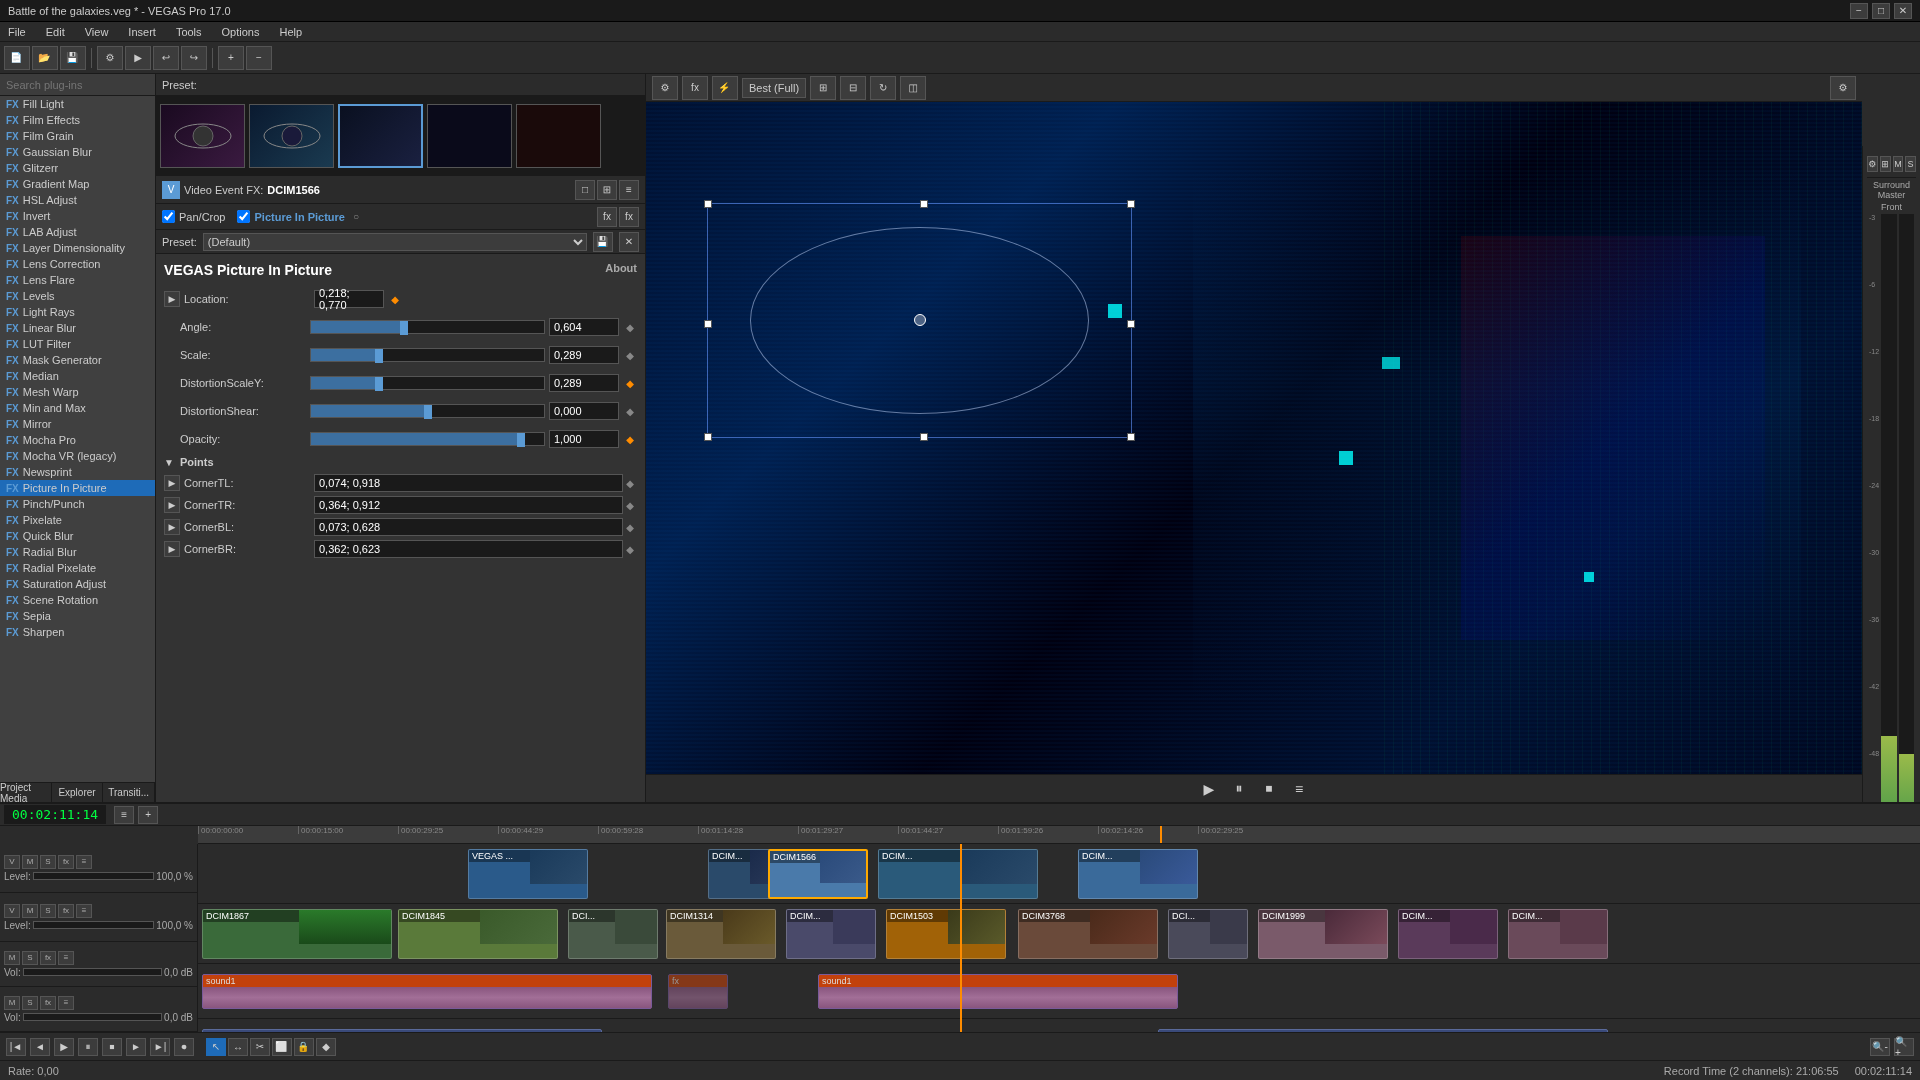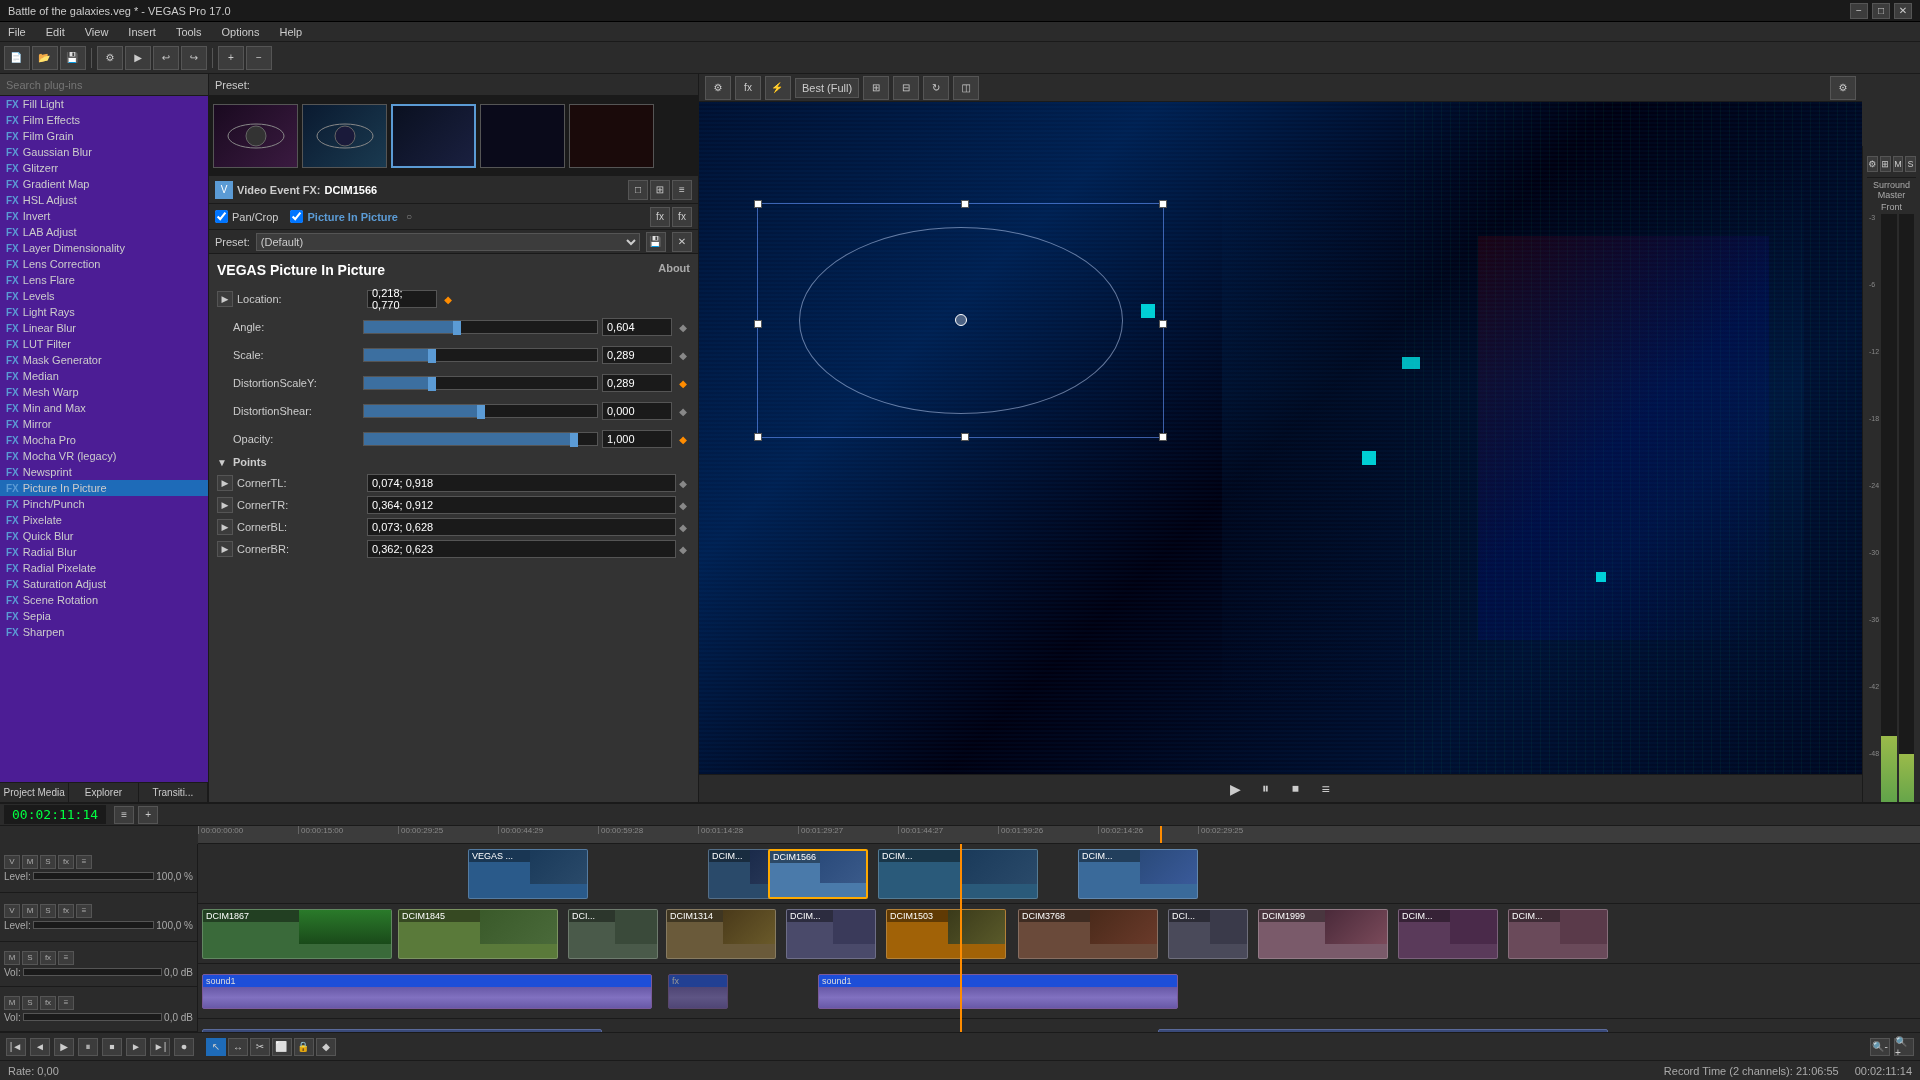--- a/index.html
+++ b/index.html
@@ -13,39 +13,39 @@
     
     #menubar { height: 20px; background: #2b2b2b; display: flex; align-items: center; padding: 0 4px; border-bottom: 1px solid #1a1a1a; gap: 12px; }
     .menu-item { font-size: 11px; color: #ccc; cursor: pointer; padding: 2px 4px; }
 
     
     #toolbar { height: 32px; background: #2b2b2b; display: flex; align-items: center; padding: 0 4px; border-bottom: 1px solid #1a1a1a; gap: 2px; }
     .toolbar-btn { width: 26px; height: 24px; background: #3c3c3c; border: 1px solid #555; color: #ccc; font-size: 10px; display: flex; align-items: center; justify-content: center; cursor: pointer; }
     .toolbar-sep { width: 1px; height: 20px; background: #555; margin: 0 3px; }
 
     
-    #plugin-panel { width: 209px; background: #4c1d95; border-right: 1px solid #1a1a1a; display: flex; flex-direction: column; }
+    #plugin-panel { width: 156px; background: #404040; border-right: 1px solid #1a1a1a; display: flex; flex-direction: column; }
     #plugin-search { height: 22px; background: #3c3c3c; border: none; border-bottom: 1px solid #1a1a1a; color: #ccc; padding: 0 6px; width: 100%; font-size: 11px; outline: none; }
     #plugin-list { flex: 1; overflow-y: auto; }
     .plugin-item { height: 16px; padding: 1px 6px; display: flex; align-items: center; cursor: pointer; font-size: 11px; color: #ccc; }
     .plugin-item.selected { background: #1e6bb8; }
     .plugin-fx { color: #5b9bd5; font-size: 10px; margin-right: 4px; font-weight: bold; }
     #plugin-tabs { height: 20px; display: flex; background: #2b2b2b; border-top: 1px solid #1a1a1a; }
     .plugin-tab { flex: 1; display: flex; align-items: center; justify-content: center; font-size: 10px; cursor: pointer; border-right: 1px solid #1a1a1a; color: #ccc; }
 
     
     #fx-panel { width: 490px; background: #333; border-right: 1px solid #1a1a1a; display: flex; flex-direction: column; }
     #fx-preset-bar { height: 22px; background: #2b2b2b; display: flex; align-items: center; padding: 0 6px; border-bottom: 1px solid #1a1a1a; font-size: 11px; }
     #preset-label { color: #ccc; margin-right: 8px; }
     #fx-thumbnails { height: 80px; background: #1a1a1a; display: flex; align-items: center; padding: 4px; gap: 4px; overflow: hidden; border-bottom: 1px solid #1a1a1a; }
     .fx-thumb { width: 85px; height: 64px; background: #2a2a2a; border: 1px solid #555; display: flex; align-items: center; justify-content: center; font-size: 9px; color: #888; overflow: hidden; position: relative; flex-shrink: 0; }
     .fx-thumb.selected { border: 2px solid #5b9bd5; }
     #fx-event-bar { height: 28px; background: #2b2b2b; display: flex; align-items: center; padding: 0 6px; gap: 4px; border-bottom: 1px solid #1a1a1a; }
     .fx-event-icon { width: 18px; height: 18px; background: #5b9bd5; display: flex; align-items: center; justify-content: center; font-size: 10px; color: #fff; }
-    .fx-event-label { font-size: 11px; color: #ccc; font-weight: bold; }
+    .fx-event-label { font-size: 11px; color: #ccc; font-weight: normal; }
     .fx-event-name { font-size: 11px; color: #fff; font-weight: bold; }
     .fx-chain-btns { margin-left: auto; display: flex; gap: 2px; }
     .fx-chain-btn { width: 20px; height: 20px; background: #3c3c3c; border: 1px solid #555; color: #ccc; font-size: 10px; display: flex; align-items: center; justify-content: center; cursor: pointer; }
     #fx-control-bar { height: 26px; background: #2b2b2b; display: flex; align-items: center; padding: 0 6px; gap: 4px; border-bottom: 1px solid #1a1a1a; }
     #fx-content { flex: 1; overflow-y: auto; padding: 8px; }
     #pip-title { font-size: 14px; font-weight: bold; color: #fff; margin-bottom: 10px; display: flex; justify-content: space-between; }
 
     
     .param-row { display: flex; align-items: center; margin-bottom: 6px; min-height: 22px; }
     .param-label { width: 130px; font-size: 11px; color: #ccc; flex-shrink: 0; }
@@ -93,21 +93,21 @@
     .track-level { display: flex; align-items: center; gap: 2px; font-size: 10px; color: #aaa; }
     .level-slider { flex: 1; height: 8px; background: #1a1a1a; border: 1px solid #555; }
     #timeline-content { flex: 1; background: #2b2b2b; position: relative; overflow: hidden; }
 
     
     .video-track-row { height: 60px; border-bottom: 1px solid #1a1a1a; position: relative; display: flex; align-items: center; }
     .audio-track-row { height: 55px; border-bottom: 1px solid #1a1a1a; position: relative; display: flex; align-items: center; }
     .clip { position: absolute; height: 50px; top: 5px; border-radius: 2px; overflow: hidden; border: 1px solid rgba(255,255,255,0.2); display: flex; align-items: flex-start; }
     .clip-label { font-size: 9px; color: #fff; padding: 1px 3px; white-space: nowrap; overflow: hidden; text-overflow: ellipsis; background: rgba(0,0,0,0.4); width: 100%; }
     .clip-thumb { width: 100%; height: calc(100% - 14px); background: #4a4a4a; }
-    .audio-clip { position: absolute; height: 35px; top: 10px; background: #1d4ed8; border: 1px solid #7a5a9a; border-radius: 2px; display: flex; flex-direction: column; }
+    .audio-clip { position: absolute; height: 35px; top: 10px; background: #c2410c; border: 1px solid #7a5a9a; border-radius: 2px; display: flex; flex-direction: column; }
     .audio-waveform { flex: 1; background: linear-gradient(180deg, #7a5a9a 0%, #9a7aba 50%, #7a5a9a 100%); opacity: 0.8; }
 
     
     #timeline-bottom { height: 24px; background: #2b2b2b; display: flex; align-items: center; justify-content: center; gap: 2px; border-top: 1px solid #1a1a1a; }
     .tl-btn { width: 20px; height: 18px; background: #3c3c3c; border: 1px solid #555; color: #ccc; font-size: 10px; display: flex; align-items: center; justify-content: center; cursor: pointer; }
 
     
     #preview-video { width: 100%; height: 100%; background: linear-gradient(135deg, #001030 0%, #003060 30%, #000820 70%, #001520 100%); position: relative; overflow: hidden; }
     .glitch-effect { position: absolute; top: 0; left: 0; right: 0; bottom: 0; background: 
       repeating-linear-gradient(0deg, transparent, transparent 2px, rgba(0,100,200,0.05) 2px, rgba(0,100,200,0.05) 4px),

